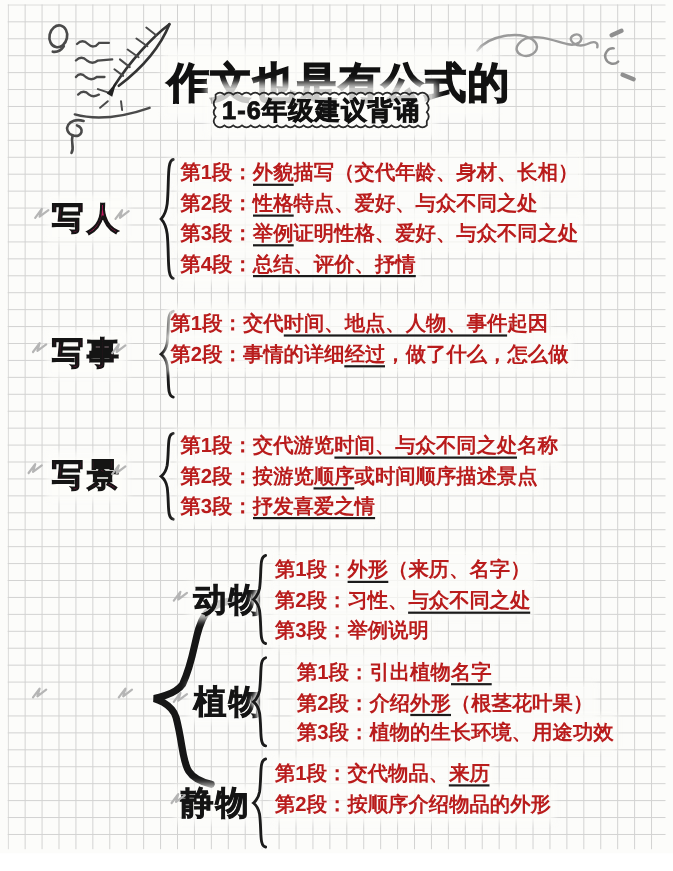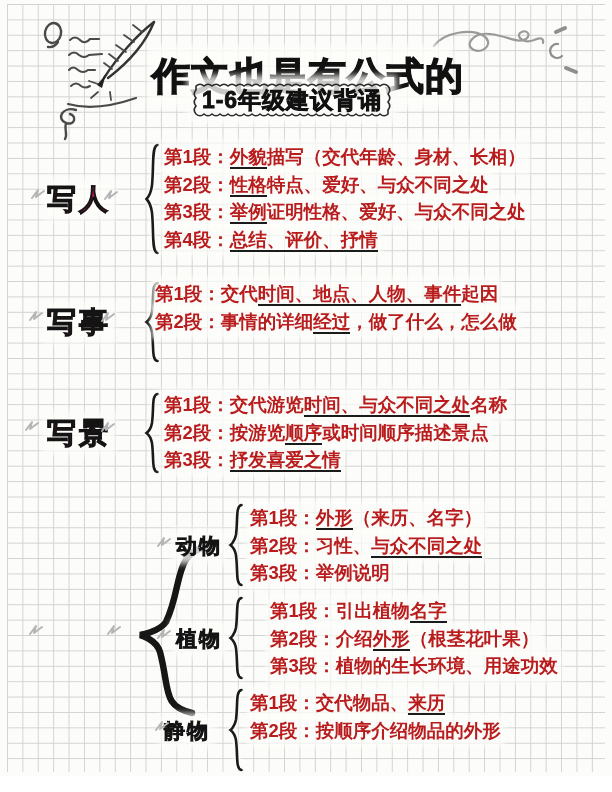--- a/index.html
+++ b/index.html
@@ -12,21 +12,21 @@
   .halo{background:rgba(252,252,250,.78);box-shadow:0 0 6px 5px rgba(252,252,250,.78);}
   #title{position:absolute;left:152px;top:24px;width:296px;height:54px;line-height:54px;
          text-align:center;font-size:38px;font-weight:900;letter-spacing:1px;color:#111;
          -webkit-text-stroke:1.3px #111;white-space:nowrap;}
   #badge{position:absolute;left:192px;top:80px;width:200px;height:40px;text-align:center;}
   #badge span{position:relative;display:block;line-height:40px;font-size:23px;font-weight:900;
          letter-spacing:1px;color:#111;-webkit-text-stroke:.8px #111;white-space:nowrap;}
   #badge svg{position:absolute;left:0;top:0;}
   .sec-label{position:absolute;font-size:29px;font-weight:900;letter-spacing:3px;color:#be185d;
          -webkit-text-stroke:1px #141414;line-height:34px;white-space:nowrap;}
-  .sub-label{position:absolute;font-size:21px;font-weight:900;letter-spacing:2px;color:#141414;
+  .sub-label{position:absolute;font-size:30px;font-weight:900;letter-spacing:2px;color:#141414;
          -webkit-text-stroke:.7px #141414;line-height:26px;white-space:nowrap;}
   .plist{position:absolute;}
   .pline{white-space:nowrap;height:27.6px;line-height:27.6px;font-size:18.5px;font-weight:bold;
          color:#b91c1c;width:max-content;background:rgba(252,252,250,.72);
          box-shadow:0 0 5px 4px rgba(252,252,250,.72);}
   .u{border-bottom:2px solid #1b1b1b;}
   svg.brace{position:absolute;width:20px;overflow:visible;
          filter:drop-shadow(0 0 2px #fcfcfa) drop-shadow(0 0 2px #fcfcfa);}
   .deco{position:absolute;overflow:visible;}
 </style>

